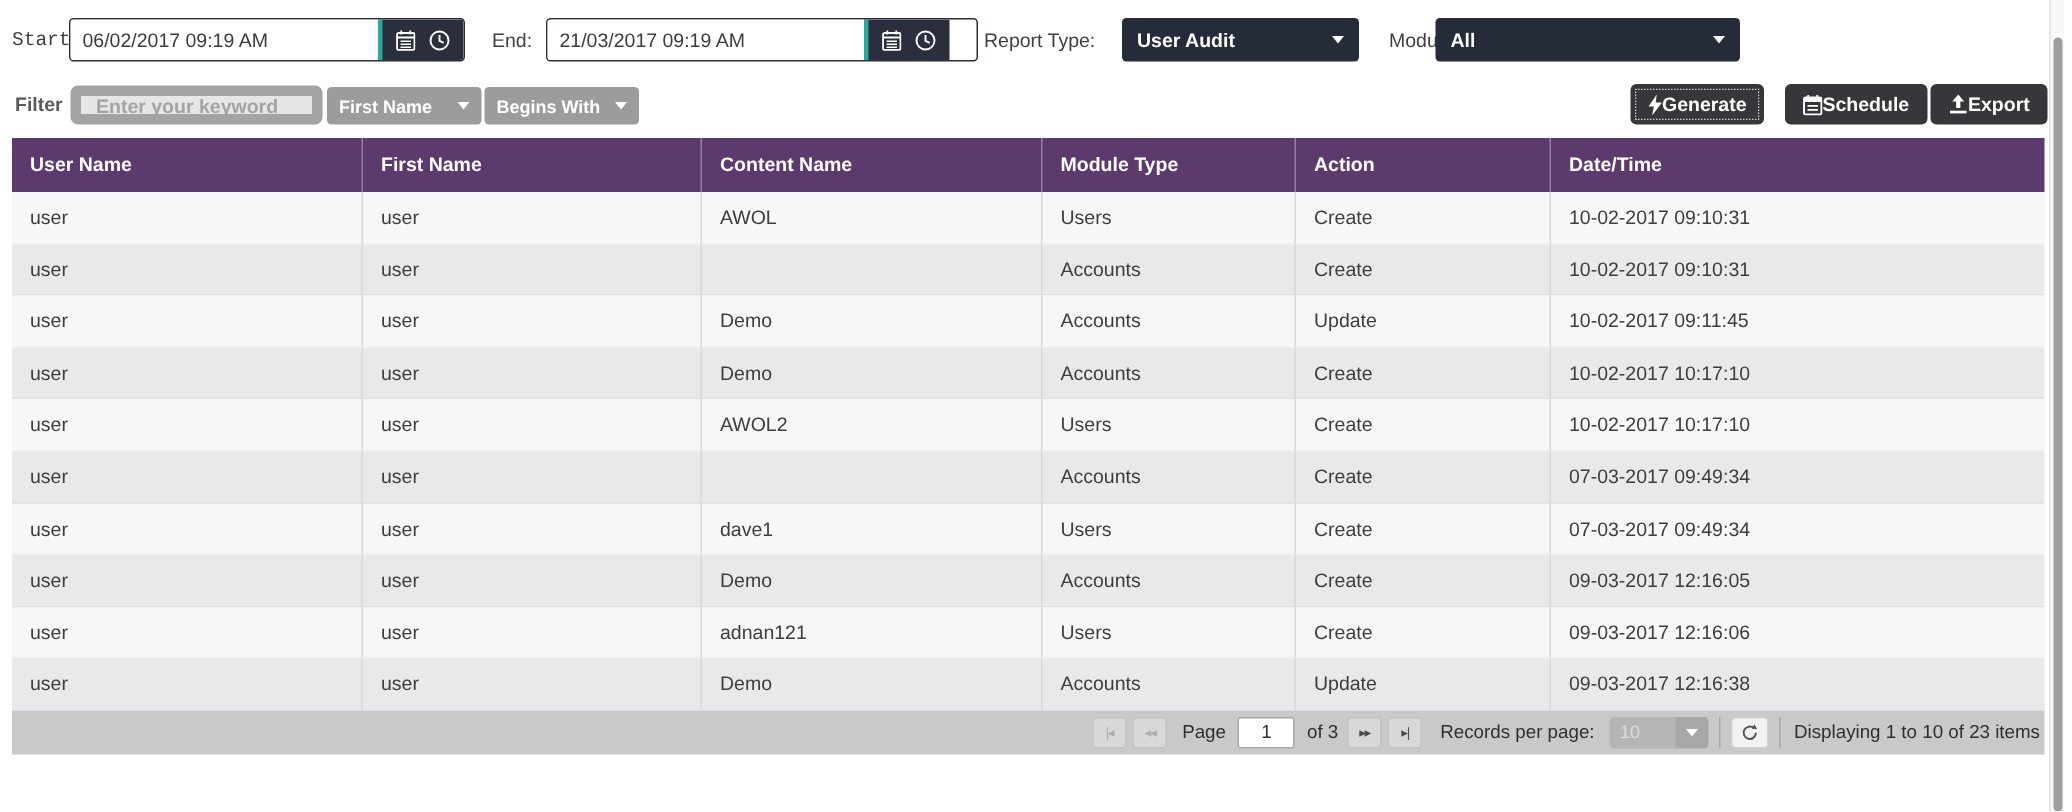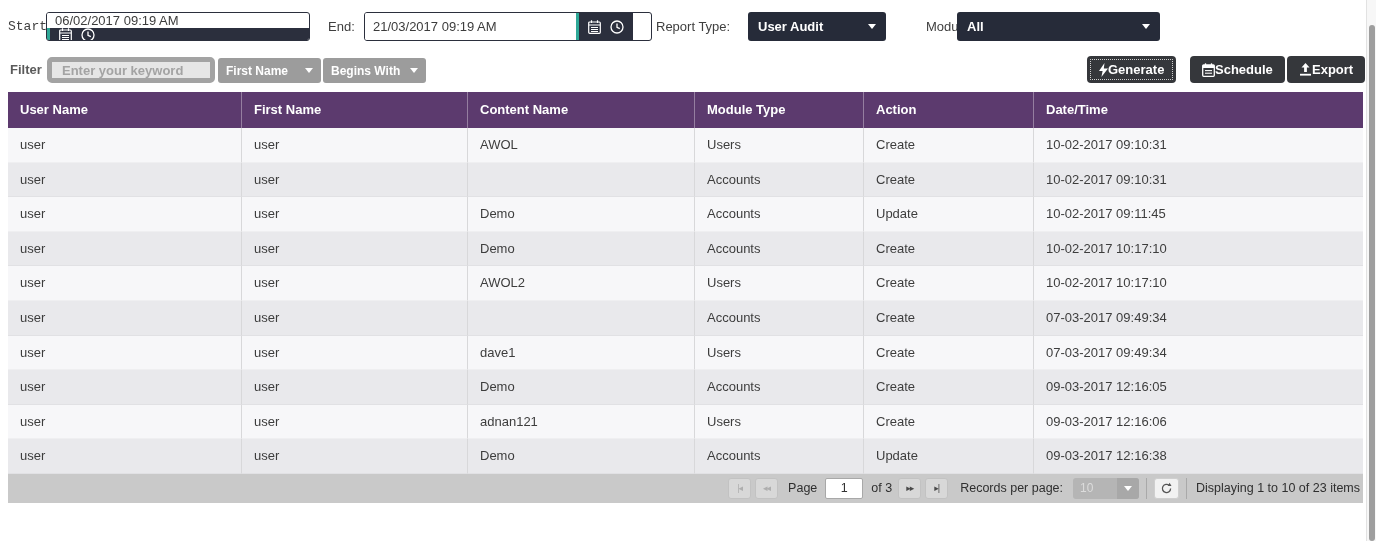--- a/index.html
+++ b/index.html
@@ -14,21 +14,21 @@
   .date-input { border:none; outline:none; height:100%; font-size:13px; color:#3c3c3c; padding:0 8px; font-family:"Liberation Sans", sans-serif; background:#fff; }
   .date-icons { display:flex; align-items:center; gap:9px; background:#2b2f3d; border-left:3px solid #2ea897; padding:0 9px; cursor:pointer; }
 
   
   .dark-select { position:absolute; top:12px; height:29px; background:#262b39; border-radius:3px; color:#fff; font-size:13px; font-weight:600; display:flex; align-items:center; padding:0 10px; cursor:pointer; }
   .dark-select .caret { margin-left:auto; }
   .caret { width:0; height:0; border-left:4px solid transparent; border-right:4px solid transparent; border-top:5px solid #fff; display:inline-block; }
 
   
   .filter-lbl { position:absolute; left:10px; top:62px; font-size:13px; font-weight:bold; color:#5a5a5a; }
-  .keyword { position:absolute; left:47px; top:57px; width:168px; height:26px; background:#e6e6e6; border:5px solid #a3a3a3; border-radius:5px; font-size:13px; font-weight:bold; color:#6e6e6e; padding:0 10px; outline:none; font-family:"Liberation Sans", sans-serif; }
+  .keyword { position:absolute; left:47px; top:57px; width:168px; height:26px; background:#e6e6e6; border:7px solid #a3a3a3; border-radius:5px; font-size:13px; font-weight:bold; color:#6e6e6e; padding:0 10px; outline:none; font-family:"Liberation Sans", sans-serif; }
   .keyword::placeholder { color:#a3a3a3; font-weight:bold; }
   .gray-select { position:absolute; top:58px; height:25px; width:103px; background:#9c9c9c; border-radius:3px; color:#fff; font-size:12px; font-weight:bold; display:flex; align-items:center; padding:0 8px; cursor:pointer; }
   .gray-select .caret { margin-left:auto; border-top-color:#fff; }
 
   
   .abtn { position:absolute; top:56px; height:27px; background:#35373b; border:none; border-radius:4px; color:#fff; font-size:13px; font-weight:bold; display:flex; align-items:center; gap:0; padding:0 12px; cursor:pointer; font-family:"Liberation Sans", sans-serif; }
   .abtn.focused { outline:1px dotted #cfcfcf; outline-offset:-4px; }
 
   
   .table { position:absolute; left:8px; top:92px; width:1355px; }
@@ -60,21 +60,21 @@
   .vscroll { position:absolute; left:1366px; top:0; width:10px; height:541px; background:#f7f7f7; border-left:1px solid #e2e2e2; }
   .vthumb { position:absolute; left:2px; top:25px; width:6px; height:516px; background:#9e9e9e; border-radius:3px; cursor:pointer; }
 </style>
 </head>
 <body>
 
 <div class="page">
 
   <span class="lbl" style="left:8px; top:19px;font-family:Liberation Mono, monospace;">Start:</span>
 
-  <div class="date-group" style="left:46px; width:264px;flex-direction:column;">
+  <div class="date-group" style="left:46px; width:264px;">
     <input class="date-input" style="width: 209px;" value="06/02/2017 09:19 AM">
     <div class="date-icons">
       <svg width="13" height="14" viewBox="0 0 13 14">
           <rect x="0.7" y="2" width="11.6" height="11.3" rx="1" fill="none" stroke="#fff" stroke-width="1.2"></rect>
           <line x1="0.7" y1="5" x2="12.3" y2="5" stroke="#fff" stroke-width="1.2"></line>
           <line x1="3.5" y1="0.3" x2="3.5" y2="3" stroke="#fff" stroke-width="1.2"></line>
           <line x1="9.5" y1="0.3" x2="9.5" y2="3" stroke="#fff" stroke-width="1.2"></line>
           <line x1="3" y1="7.5" x2="10" y2="7.5" stroke="#fff" stroke-width="1"></line>
           <line x1="3" y1="9.5" x2="10" y2="9.5" stroke="#fff" stroke-width="1"></line>
           <line x1="3" y1="11.5" x2="10" y2="11.5" stroke="#fff" stroke-width="1"></line>
@@ -101,21 +101,21 @@
           <line x1="3" y1="11.5" x2="10" y2="11.5" stroke="#fff" stroke-width="1"></line>
         </svg>
       <svg width="14" height="14" viewBox="0 0 14 14">
           <circle cx="7" cy="7" r="6" fill="none" stroke="#fff" stroke-width="1.3"></circle>
           <polyline points="7,3.4 7,7.3 9.8,8.6" fill="none" stroke="#fff" stroke-width="1.3"></polyline>
         </svg>
     </div>
   </div>
 
   <span class="lbl" style="left:656px; top:19px;">Report Type:</span>
-  <div class="dark-select" style="left:748px; width:138px;">
+  <div class="dark-select" style="left:748px; width:158px;">
     <span>User Audit</span>
     <span class="caret"></span>
   </div>
 
   <span class="lbl" style="left:926px; top:19px;">Module Type:</span>
   <div class="dark-select" style="left:957px; width:203px;">
     <span>All</span>
     <span class="caret"></span>
   </div>
 

